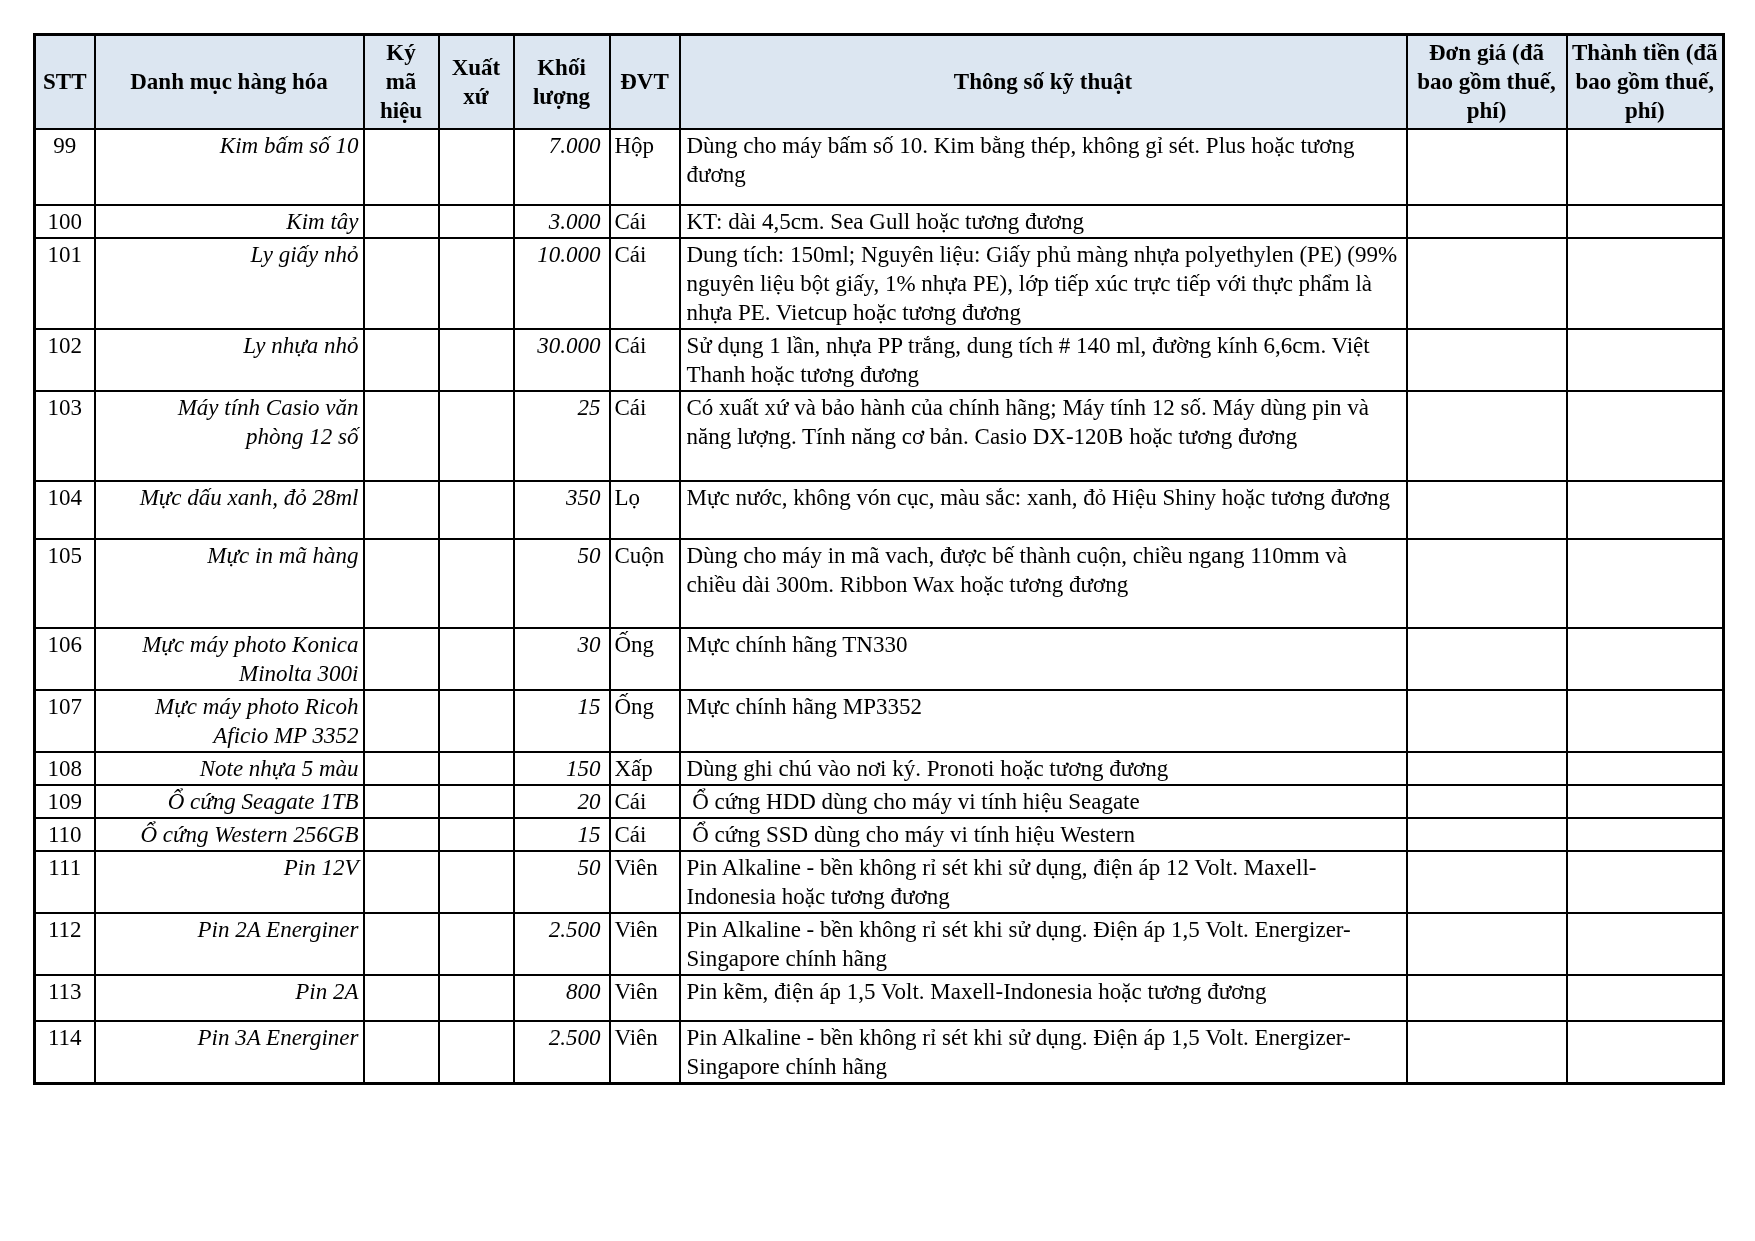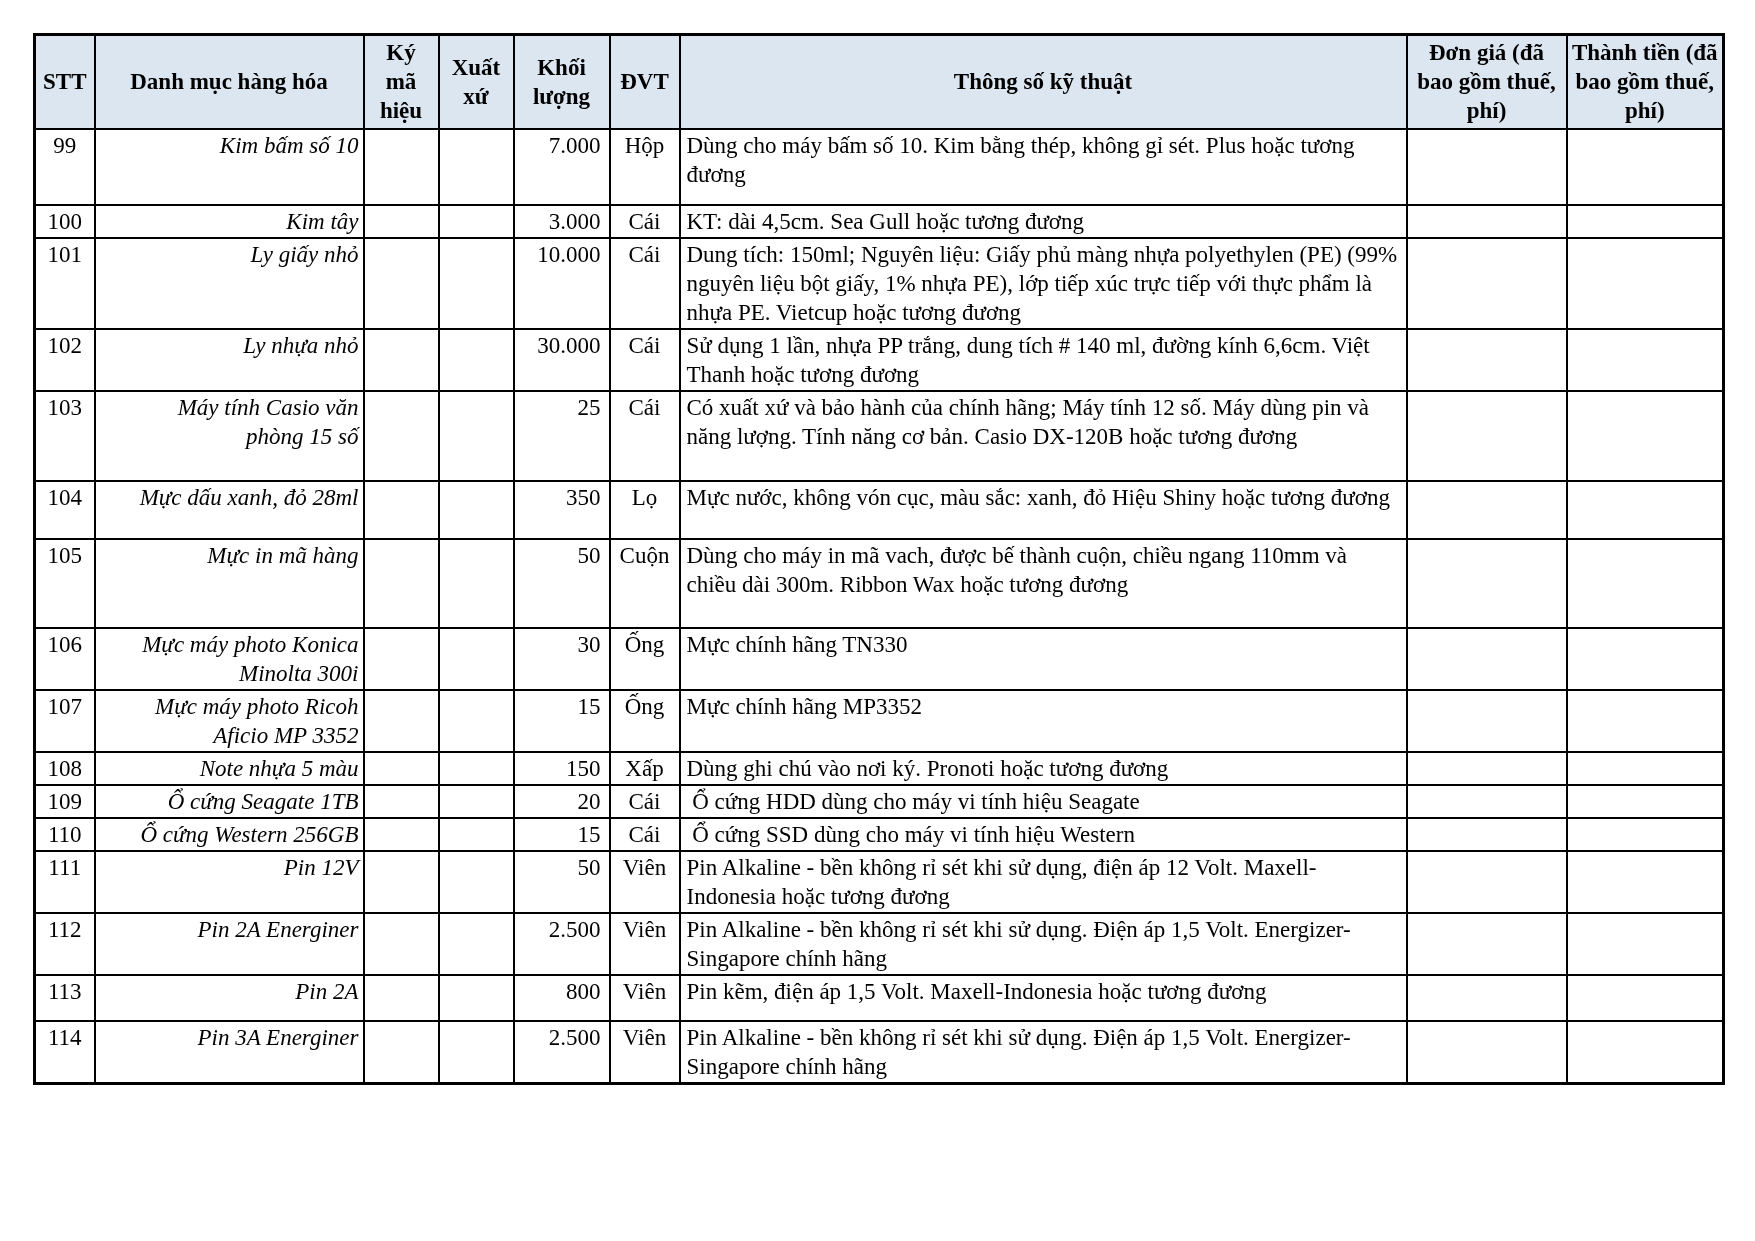--- a/index.html
+++ b/index.html
@@ -40,22 +40,22 @@
   col.col-origin{width:75px}
   col.col-qty{width:96px}
   col.col-unit{width:70px}
   col.col-specs{width:727px}
   col.col-unit_price{width:160px}
   col.col-total{width:157px}
   
   td.col-stt{text-align:center;}
   td.col-item{text-align:right;padding-left:24px;font-style:italic;}
   td.col-code,td.col-origin{text-align:center;}
-  td.col-qty{text-align:right;padding-right:8px;}
-  td.col-unit{text-align:center;}
+  td.col-qty{text-align:right;padding-right:8px;font-style:italic;}
+  td.col-unit{}
   td.col-specs{text-align:left;padding-left:6px;white-space:pre-wrap;}
   td.col-unit_price,td.col-total{text-align:center;}
   
   tbody tr:nth-child(1) td{height:76px}
   tbody tr:nth-child(2) td{height:30px}
   tbody tr:nth-child(3) td{height:90px}
   tbody tr:nth-child(4) td{height:58px}
   tbody tr:nth-child(5) td{height:90px}
   tbody tr:nth-child(6) td{height:58px}
   tbody tr:nth-child(7) td{height:89px}
@@ -137,21 +137,21 @@
         <td class="col-code"></td>
         <td class="col-origin"></td>
         <td class="col-qty">30.000</td>
         <td class="col-unit">Cái</td>
         <td class="col-specs">Sử dụng 1 lần, nhựa PP trắng, dung tích # 140 ml, đường kính 6,6cm. Việt Thanh hoặc tương đương</td>
         <td class="col-unit_price"></td>
         <td class="col-total"></td>
       </tr>
       <tr>
         <td class="col-stt">103</td>
-        <td class="col-item">Máy tính Casio văn phòng 15 số</td>
+        <td class="col-item">Máy tính Casio văn phòng 12 số</td>
         <td class="col-code"></td>
         <td class="col-origin"></td>
         <td class="col-qty">25</td>
         <td class="col-unit">Cái</td>
         <td class="col-specs">Có xuất xứ và bảo hành của chính hãng; Máy tính 12 số. Máy dùng pin và năng lượng. Tính năng cơ bản. Casio DX-120B hoặc tương đương</td>
         <td class="col-unit_price"></td>
         <td class="col-total"></td>
       </tr>
       <tr>
         <td class="col-stt">104</td>

